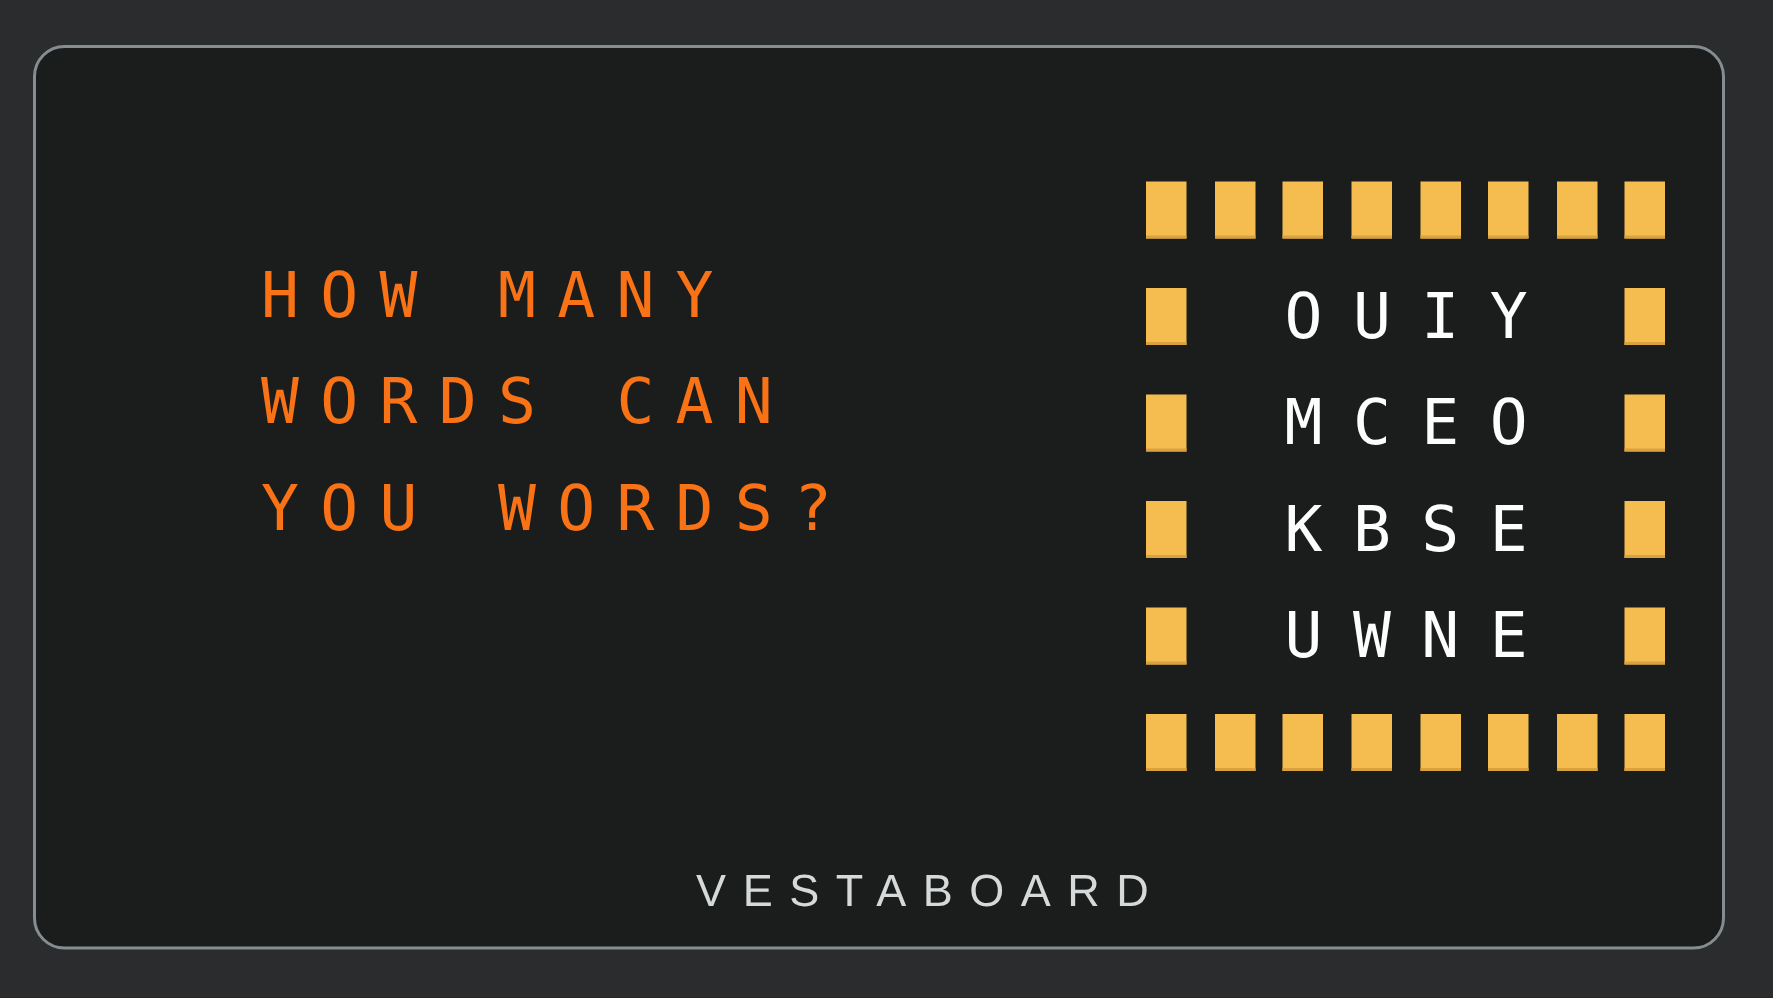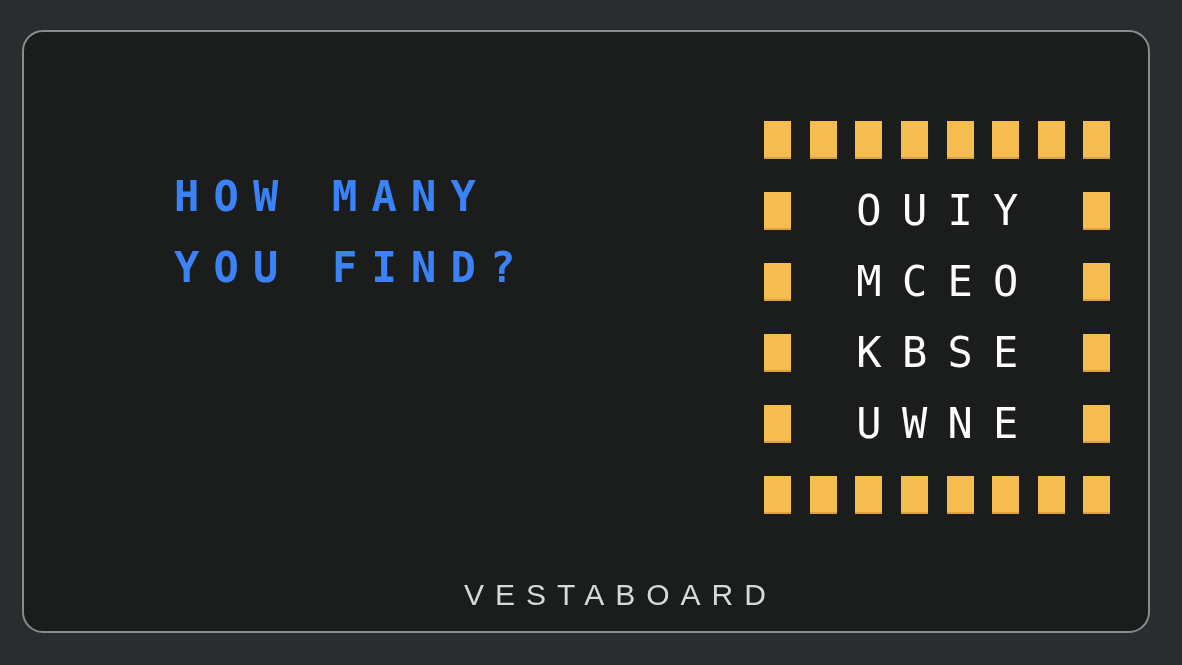--- a/index.html
+++ b/index.html
@@ -30,24 +30,24 @@
   
   #message-block {
     position: absolute;
     left: 150px;
     top: 129px;
     width: 470px;
   }
   .message-line {
     height: 71px;
     line-height: 71px;
-    color: #3b82f6;
+    color: #f97316;
     font-family: "DejaVu Sans Mono", "Liberation Mono", monospace;
     font-size: 42px;
-    font-weight: 700;
+    font-weight: 400;
     letter-spacing: 14.2px;
     white-space: pre;
   }
 
   
   #letter-grid {
     position: absolute;
     left: 731px;
     top: 72px;
     width: 400px;
@@ -99,21 +99,22 @@
     text-indent: 11px;
   }
 </style>
 </head>
 <body>
 
 <div id="board-frame">
 
   <div id="message-block">
     <div class="message-line">HOW MANY</div>
-    <div class="message-line">YOU FIND?</div>
+    <div class="message-line">WORDS CAN</div>
+    <div class="message-line">YOU WORDS?</div>
   </div>
 
   <div id="letter-grid">
       <div class="grid-row">
         <div class="grid-cell">
           <div class="tile-flap"></div>
         </div>
         <div class="grid-cell">
           <div class="tile-flap"></div>
         </div>

